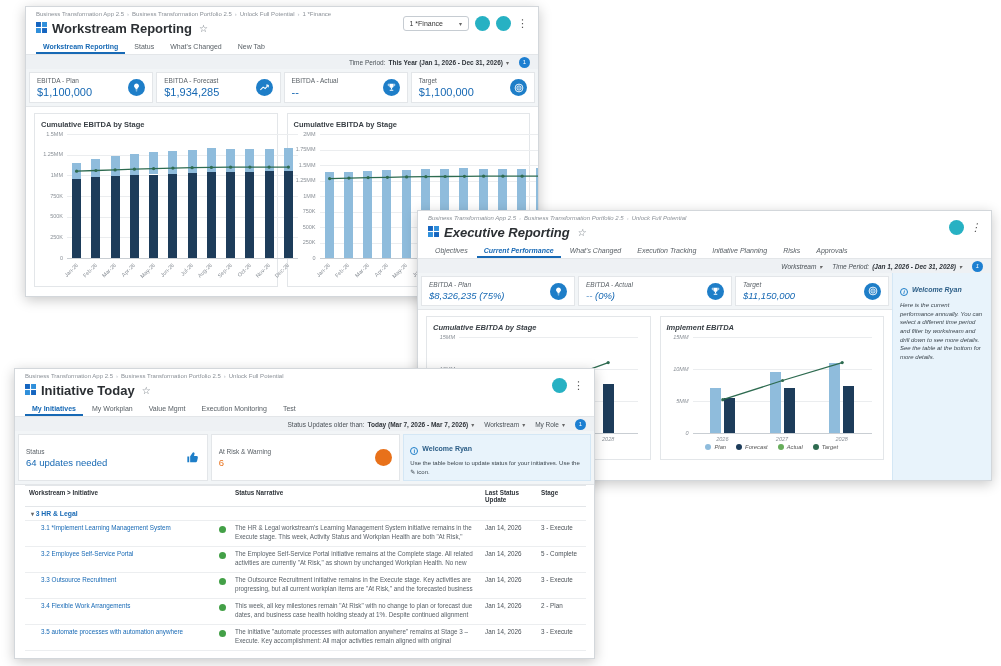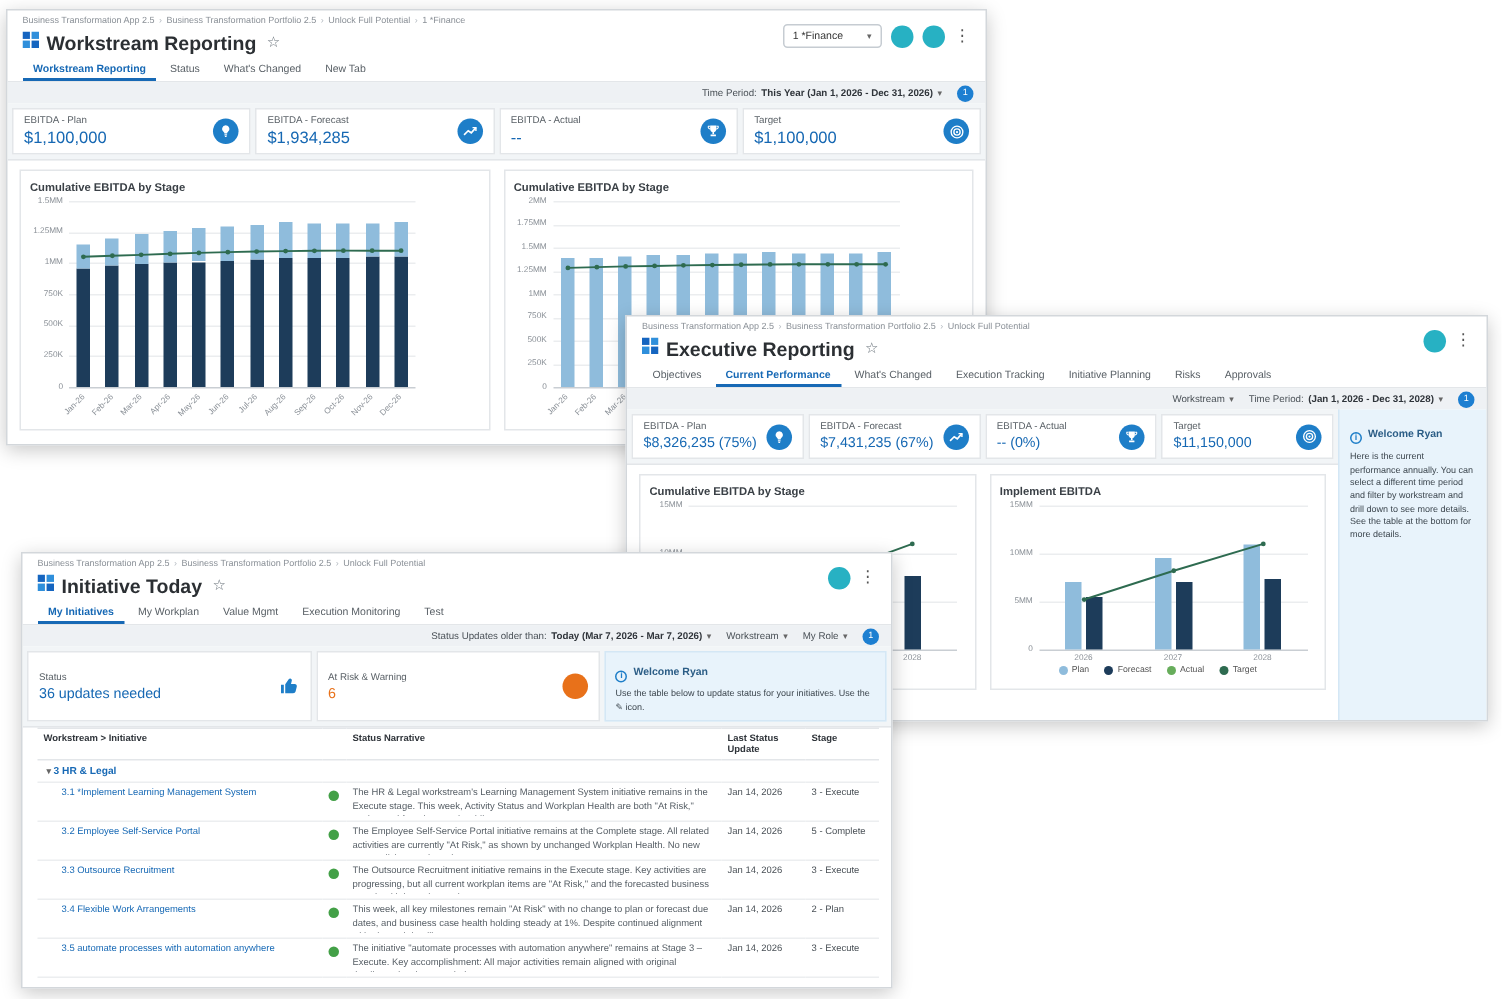--- a/index.html
+++ b/index.html
@@ -1,20 +1,20 @@
 <!DOCTYPE html>
 <html><head>
 <meta charset="utf-8">
 <style>
   * { margin:0; padding:0; box-sizing:border-box; }
   html,body { width:1001px; height:666px; background:#ffffff; font-family:"Liberation Sans",sans-serif; position:relative; overflow:hidden; }
 
   .window { position:absolute; background:#fff; border:1px solid #d3d7db; box-shadow:0 3px 12px rgba(0,0,0,.22); overflow:hidden; }
-  #win-workstream { left:4px;  top:6px;   width:654px; height:291px; z-index:1; }
-  #win-executive  { left:417px; top:210px; width:575px; height:271px; z-index:2; }
+  #win-workstream { left:25px;  top:6px;   width:514px; height:291px; z-index:1; }
+  #win-executive  { left:417px; top:210px; width:575px; height:271px; z-index:2;font-style:italic; }
   #win-initiative { left:14px; top:368px; width:581px; height:291px; z-index:3; }
 
   .win-header { padding:4px 10px 0; position:relative; }
   .breadcrumb { font-size:6px; color:#8a9097; white-space:nowrap; overflow:hidden; }
   .breadcrumb .sep { margin:0 3px; color:#b4bac0; }
   .title-row { display:flex; align-items:center; gap:5px; margin-top:3px; height:16px; }
   .win-title { font-size:13px; font-weight:700; color:#2b2f33; }
   .star { color:#6a737b; font-size:10px; margin-left:2px; cursor:pointer; }
   .win-controls { position:absolute; right:10px; top:9px; display:flex; align-items:center; gap:6px; }
   .selector { border:1px solid #c6ccd2; border-radius:3px; font-size:7px; color:#333; padding:3px 6px; display:flex; gap:16px; align-items:center; background:#fff; cursor:pointer; }
@@ -359,32 +359,20 @@
           <span class="kpi-icon">
               <svg viewBox="0 0 16 16" width="11" height="11">
                 <path d="M8 2.2a3.6 3.6 0 0 0-2 6.6c.4.3.6.6.6 1v.4h2.8v-.4c0-.4.2-.7.6-1a3.6 3.6 0 0 0-2-6.6z" fill="#fff"></path>
                 <rect x="6.6" y="11" width="2.8" height="1" rx=".4" fill="#fff"></rect>
                 <rect x="7" y="12.6" width="2" height="1" rx=".4" fill="#fff"></rect>
               </svg>
             </span>
         </div>
         <div class="kpi-card">
           <div>
-              <div class="kpi-label">EBITDA - Forecast</div>
-          <div class="kpi-value small">$7,431,235 (67%)</div>
-            </div>
-          <span class="kpi-icon">
-              <svg viewBox="0 0 16 16" width="11" height="11">
-                <polyline points="2,11.5 6,7.5 9,9.5 13.5,4.5" fill="none" stroke="#fff" stroke-width="1.6"></polyline>
-                <polyline points="10.2,4.5 13.5,4.5 13.5,7.8" fill="none" stroke="#fff" stroke-width="1.4"></polyline>
-              </svg>
-            </span>
-        </div>
-        <div class="kpi-card">
-          <div>
               <div class="kpi-label">EBITDA - Actual</div>
           <div class="kpi-value small">-- (0%)</div>
             </div>
           <span class="kpi-icon">
               <svg viewBox="0 0 16 16" width="11" height="11">
                 <path d="M5 2.5h6v3.2a3 3 0 0 1-6 0z" fill="#fff"></path>
                 <path d="M4.8 3.2H3.2a2 2 0 0 0 2 2.6M11.2 3.2h1.6a2 2 0 0 1-2 2.6" stroke="#fff" stroke-width="1" fill="none"></path>
                 <rect x="7.2" y="8.6" width="1.6" height="2.2" fill="#fff"></rect>
                 <rect x="5.4" y="11.2" width="5.2" height="1.6" rx=".3" fill="#fff"></rect>
               </svg>
@@ -534,21 +522,21 @@
           <span>My Role</span>
           <span class="caret">▾</span>
         </span>
       </span>
     <span class="badge">1</span>
   </div>
   <div class="kpi-row">
     <div class="kpi-card">
       <div>
           <div class="kpi-label">Status</div>
-      <div class="kpi-value small">36 updates needed</div>
+      <div class="kpi-value small">64 updates needed</div>
         </div>
       <span class="kpi-icon-plain">
           <svg viewBox="0 0 16 16" width="15" height="15">
             <path d="M2.5 7h2v6h-2zM5.5 13h5.6c.9 0 1.6-.6 1.8-1.4l.8-3.3a1.5 1.5 0 0 0-1.5-1.9H9.6l.6-2.5a1.2 1.2 0 0 0-2.1-1L5.5 6.6z" fill="#1e7ec8"></path>
           </svg>
         </span>
     </div>
     <div class="kpi-card">
       <div>
           <div class="kpi-label">At Risk &amp; Warning</div>

